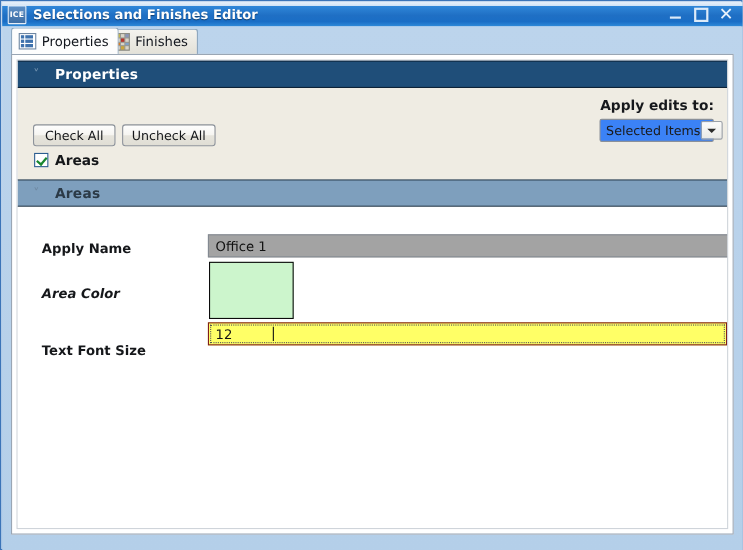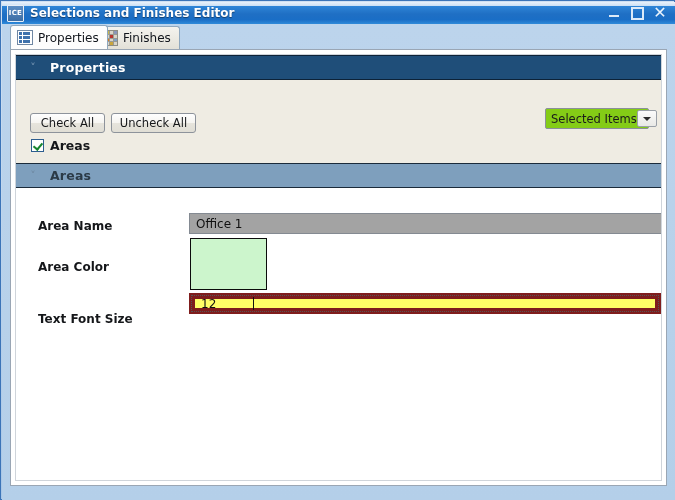--- a/index.html
+++ b/index.html
@@ -242,21 +242,21 @@
     right: 12px; top: 8px;
     font-size: 12.5px;
     font-weight: bold;
     color: #16181c;
   }
   .combo-apply {
     position: absolute;
     right: 12px; top: 28px;
     width: 104px; height: 21px;
     box-sizing: border-box;
-    background: #84cc16;
+    background: #3b82f6;
     border: 1px solid #8a9099;
     border-radius: 2px;
     display: flex;
     align-items: center;
     font-size: 11.5px;
     color: #1a1a1a;
   }
   .combo-apply .cval { padding-left: 5px; flex: 1 1 auto; white-space: nowrap; }
   .combo-btn {
     width: 20px; height: 17px;
@@ -329,21 +329,21 @@
     height: 289px;
   }
   .field-label {
     position: absolute;
     left: 22px;
     font-size: 12px;
     font-weight: bold;
     color: #15171a;
   }
   .row-name-label { top: 31px; }
-  .row-color-label { top: 72px; }
+  .row-color-label { top: 72px; font-style: italic; }
   .row-font-label { top: 113px; margin-top: 11px; }
 
   .combo-area {
     position: absolute;
     left: 173px; top: 25px;
     width: 508px; height: 21px;
     box-sizing: border-box;
     background: #a3a3a3;
     border: 1px solid #848a92;
     display: flex;
@@ -361,21 +361,21 @@
     background: #ccf5cc;
     border: 1px solid #0b0b0b;
   }
 
   .input-font {
     position: absolute;
     left: 173px; top: 105px;
     width: 472px; height: 21px;
     box-sizing: border-box;
     background: #ffff66;
-    border: 6px solid #7f1d1d;
+    border: 1px solid #7f1d1d;
     outline: 1px dotted #555555;
     outline-offset: -3px;
     display: flex;
     align-items: center;
     font-size: 12px;
     color: #111111;
     gap: 36px;
   }
   .input-font .ival { padding-left: 6px; }
   .caret {
@@ -453,37 +453,38 @@
         <div class="sel-body">
 
           <div class="btn btn-uncheck-all">Uncheck All</div>
           <div class="btn btn-check-all">Check All</div>
 
           <div class="cb-row">
             <span class="checkbox"></span>
             <span class="cb-label">Areas</span>
           </div>
 
+          <div class="apply-label">Apply edits to:</div>
 
           <div class="combo-apply">
             <span class="cval">Selected Items</span>
             <span class="combo-btn">
               <span class="arrow-down"></span>
             </span>
           </div>
         </div>
 
         <div class="sec-header sec-areas">
           <span class="chev">˅</span>
           <span class="sec-title">Areas</span>
         </div>
 
         <div class="areas-body">
 
-          <div class="field-label row-name-label">Area Name</div>
+          <div class="field-label row-name-label">Apply Name</div>
           <div class="combo-area">
             <span class="cval">Office 1</span>
             <span class="combo-btn">
               <span class="arrow-down"></span>
             </span>
           </div>
 
           <div class="field-label row-color-label">Area Color</div>
           <div class="color-swatch" style="background: rgb(204, 245, 204);"></div>
 

